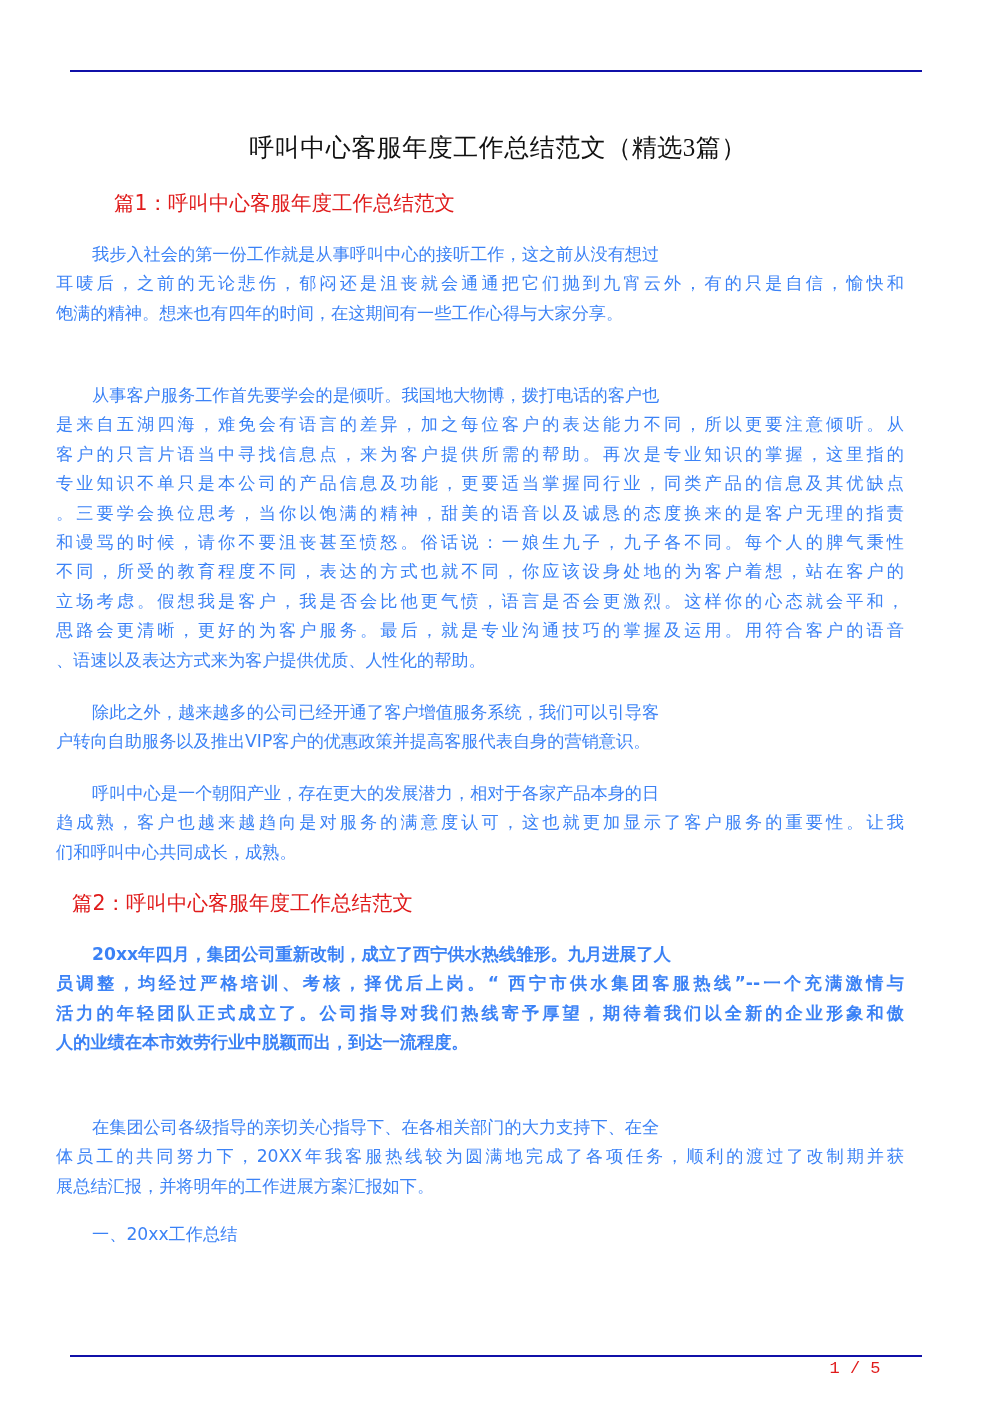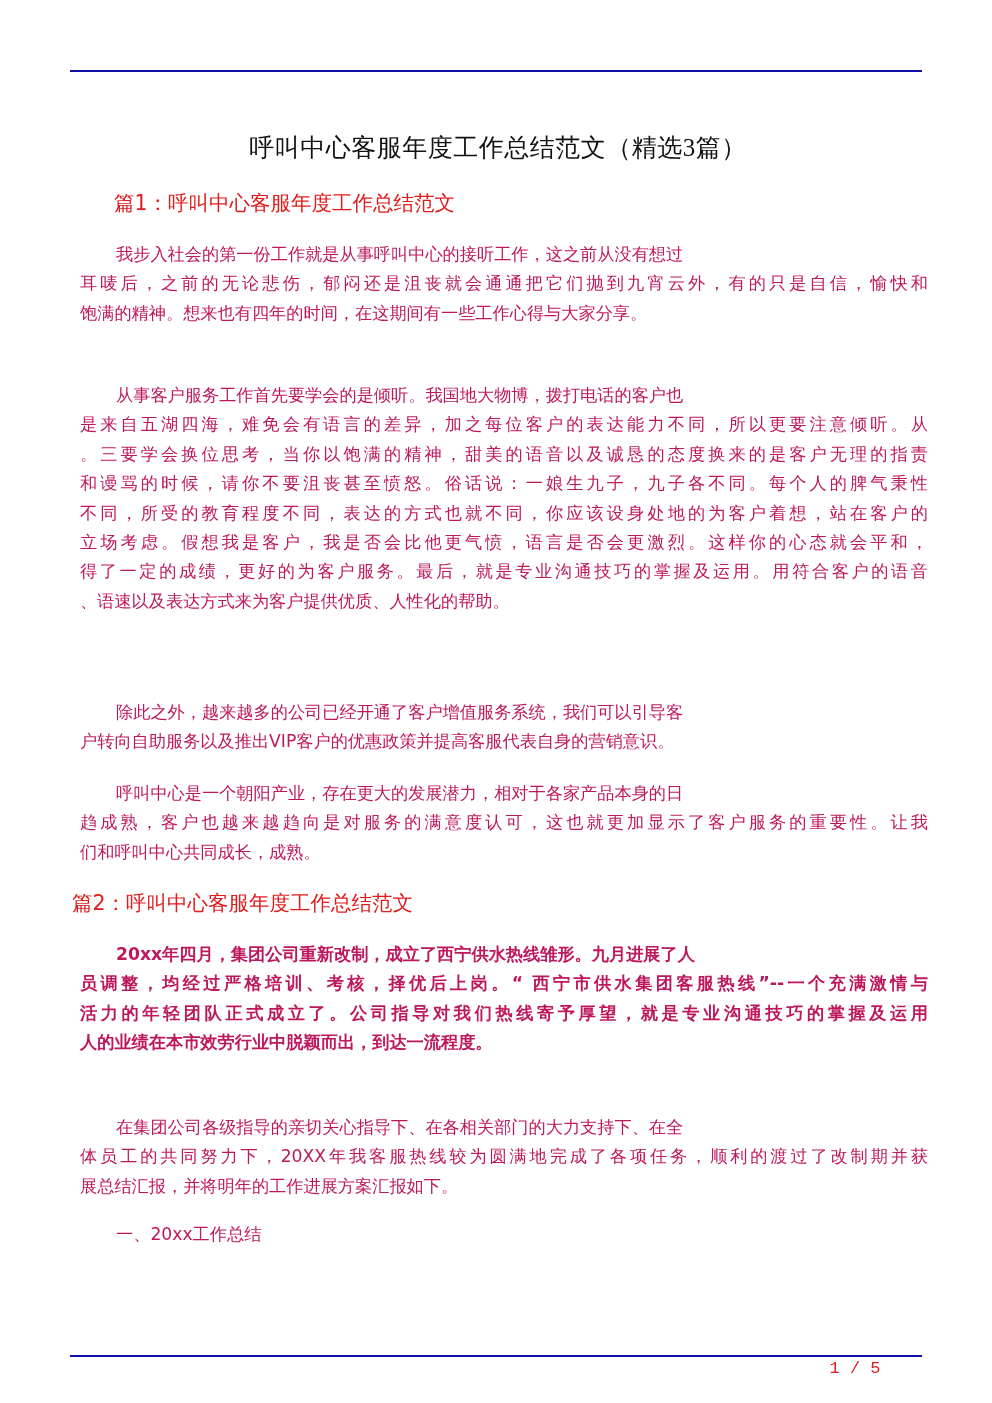--- a/index.html
+++ b/index.html
@@ -40,26 +40,26 @@
     .section-heading {
       position: absolute;
       left: 72px;
       font-size: 20.5px;
       line-height: 30px;
       color: #e01b1b;
       margin: 0;
     }
     .para {
       position: absolute;
-      left: 80px;
+      left: 56px;
       width: 848px;
       font-size: 17.2px;
       line-height: 29.4px;
       margin: 0;
-      color: #be185d;
+      color: #3b82f6;
     }
     .para .line {
       display: block;
       white-space: nowrap;
       text-align: justify;
       text-align-last: justify;
     }
     .para .line.first {
       padding-left: 36px;
       text-align-last: left;
@@ -90,45 +90,47 @@
 
 <p class="para" style="top:240px;">
   <span class="line first">我步入社会的第一份工作就是从事呼叫中心的接听工作，这之前从没有想过</span>
   <span class="line">耳唛后，之前的无论悲伤，郁闷还是沮丧就会通通把它们抛到九宵云外，有的只是自信，愉快和</span>
   <span class="line last">饱满的精神。想来也有四年的时间，在这期间有一些工作心得与大家分享。</span>
 </p>
 
 <p class="para" style="top:381px;">
   <span class="line first">从事客户服务工作首先要学会的是倾听。我国地大物博，拨打电话的客户也</span>
   <span class="line">是来自五湖四海，难免会有语言的差异，加之每位客户的表达能力不同，所以更要注意倾听。从</span>
+  <span class="line">客户的只言片语当中寻找信息点，来为客户提供所需的帮助。再次是专业知识的掌握，这里指的</span>
+  <span class="line">专业知识不单只是本公司的产品信息及功能，更要适当掌握同行业，同类产品的信息及其优缺点</span>
   <span class="line">。三要学会换位思考，当你以饱满的精神，甜美的语音以及诚恳的态度换来的是客户无理的指责</span>
   <span class="line">和谩骂的时候，请你不要沮丧甚至愤怒。俗话说：一娘生九子，九子各不同。每个人的脾气秉性</span>
   <span class="line">不同，所受的教育程度不同，表达的方式也就不同，你应该设身处地的为客户着想，站在客户的</span>
   <span class="line">立场考虑。假想我是客户，我是否会比他更气愤，语言是否会更激烈。这样你的心态就会平和，</span>
-  <span class="line">得了一定的成绩，更好的为客户服务。最后，就是专业沟通技巧的掌握及运用。用符合客户的语音</span>
+  <span class="line">思路会更清晰，更好的为客户服务。最后，就是专业沟通技巧的掌握及运用。用符合客户的语音</span>
   <span class="line last">、语速以及表达方式来为客户提供优质、人性化的帮助。</span>
 </p>
 
 <p class="para" style="top:698px;">
   <span class="line first">除此之外，越来越多的公司已经开通了客户增值服务系统，我们可以引导客</span>
   <span class="line last">户转向自助服务以及推出VIP客户的优惠政策并提高客服代表自身的营销意识。</span>
 </p>
 
 <p class="para" style="top:779px;">
   <span class="line first">呼叫中心是一个朝阳产业，存在更大的发展潜力，相对于各家产品本身的日</span>
   <span class="line">趋成熟，客户也越来越趋向是对服务的满意度认可，这也就更加显示了客户服务的重要性。让我</span>
   <span class="line last">们和呼叫中心共同成长，成熟。</span>
 </p>
 
 <h2 class="section-heading" style="top:888px;font-weight:normal;">篇2：呼叫中心客服年度工作总结范文</h2>
 
 <p class="para" style="top:940px;font-weight:bold;">
   <span class="line first">20xx年四月，集团公司重新改制，成立了西宁供水热线雏形。九月进展了人</span>
   <span class="line">员调整，均经过严格培训、考核，择优后上岗。“ 西宁市供水集团客服热线”--一个充满激情与</span>
-  <span class="line">活力的年轻团队正式成立了。公司指导对我们热线寄予厚望，就是专业沟通技巧的掌握及运用</span>
+  <span class="line">活力的年轻团队正式成立了。公司指导对我们热线寄予厚望，期待着我们以全新的企业形象和傲</span>
   <span class="line last">人的业绩在本市效劳行业中脱颖而出，到达一流程度。</span>
 </p>
 
 <p class="para" style="top:1081px;margin-top:32px;">
   <span class="line first">在集团公司各级指导的亲切关心指导下、在各相关部门的大力支持下、在全</span>
   <span class="line">体员工的共同努力下，20XX年我客服热线较为圆满地完成了各项任务，顺利的渡过了改制期并获</span>
   <span class="line last">展总结汇报，并将明年的工作进展方案汇报如下。</span>
 </p>
 
 <p class="para" style="top:1220px;">

